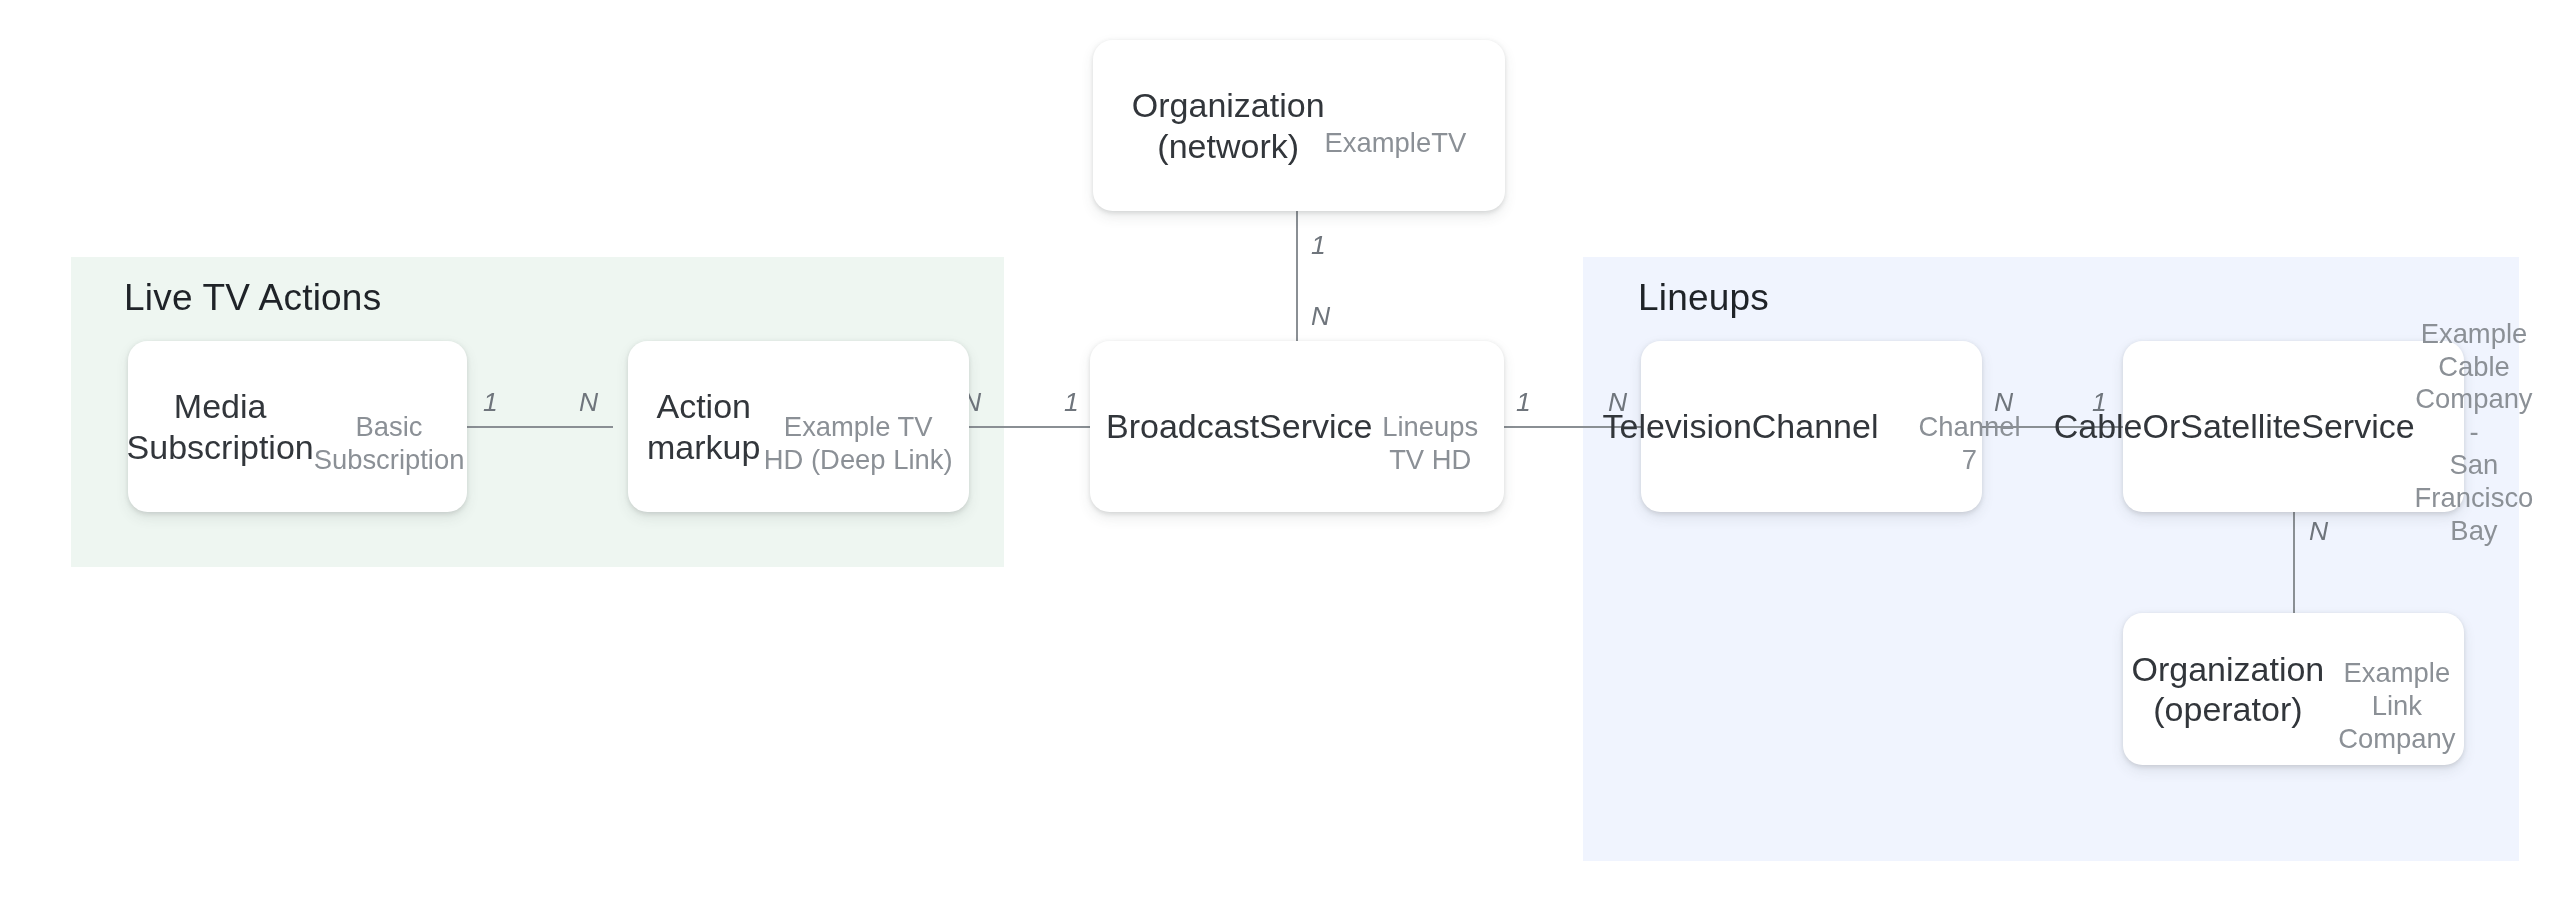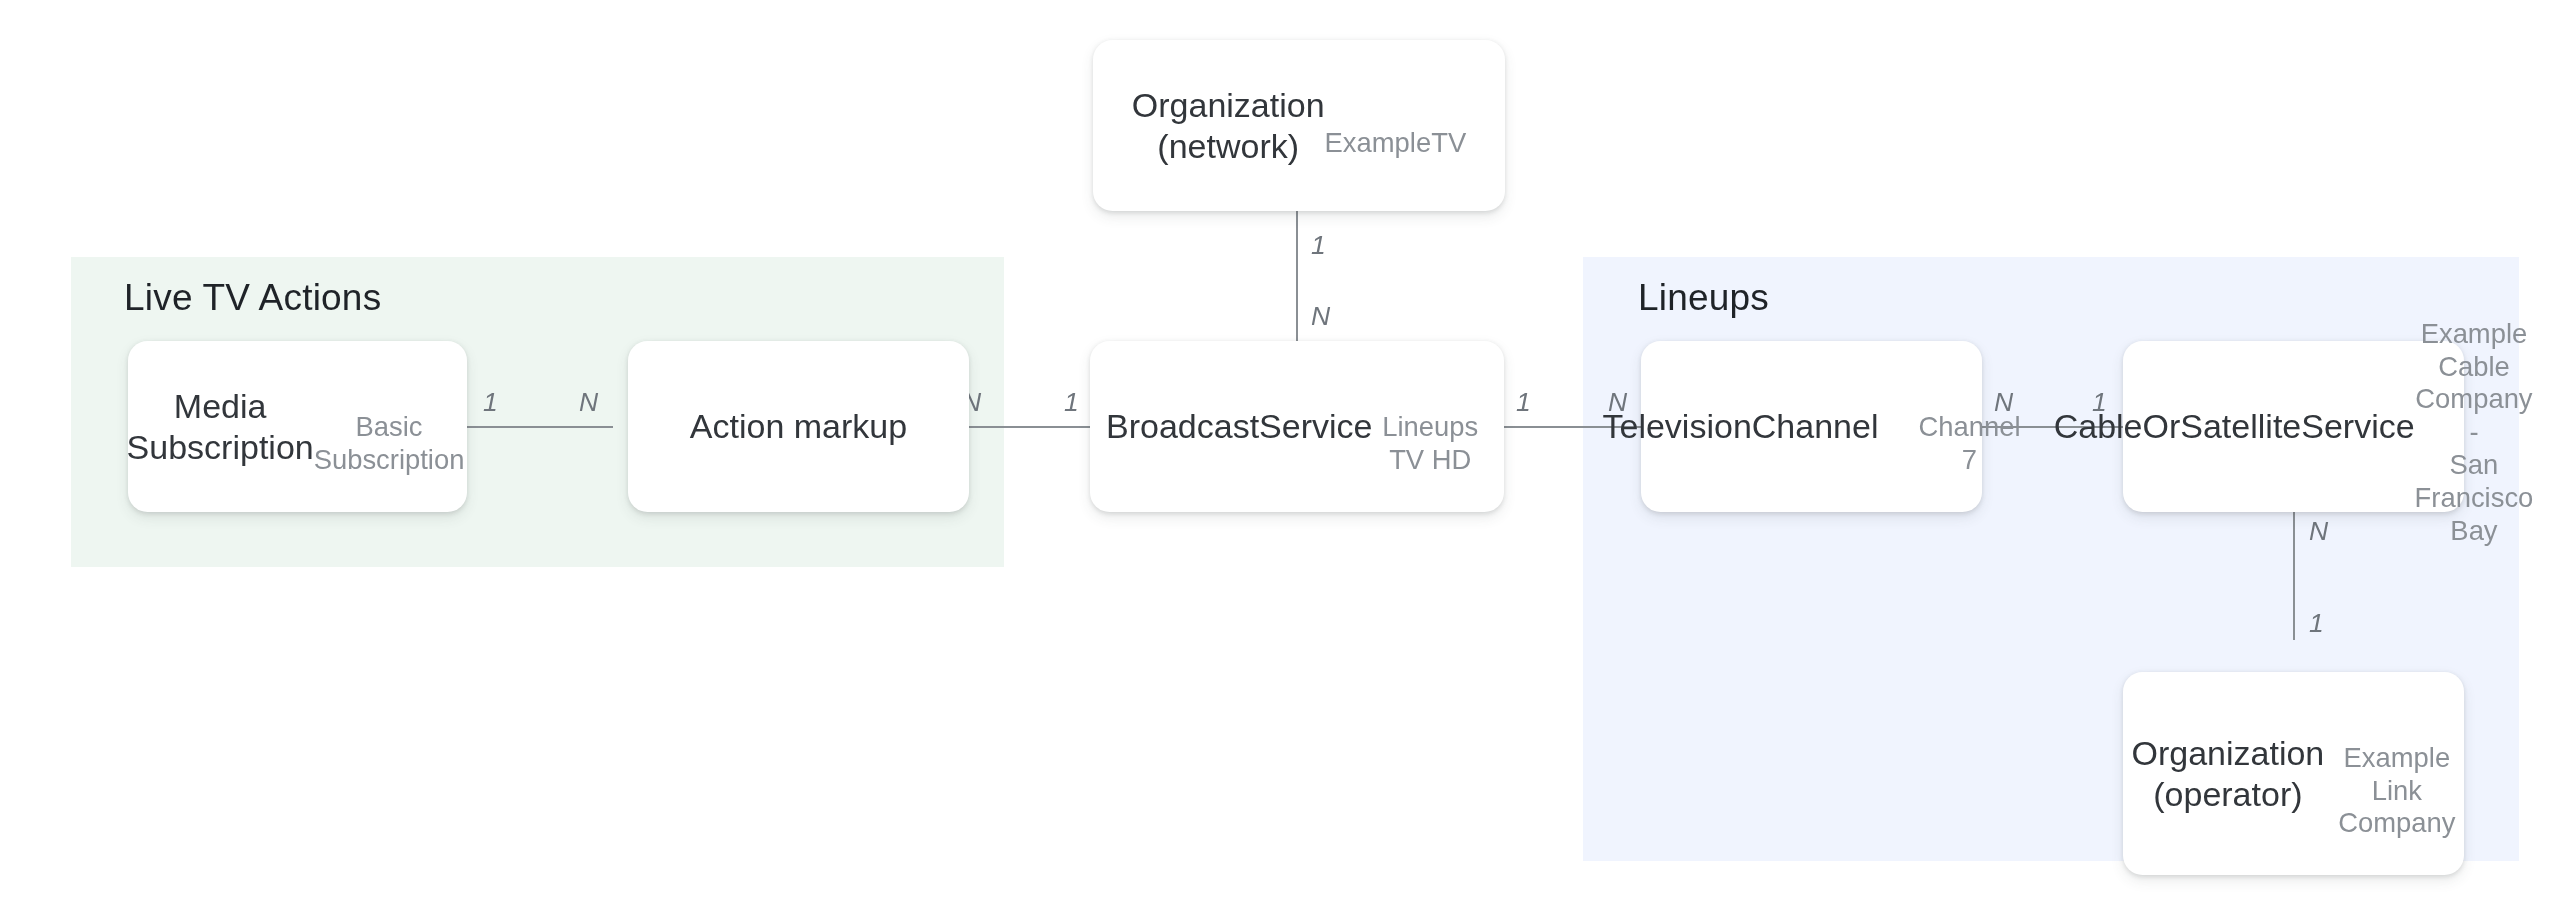--- a/index.html
+++ b/index.html
@@ -128,37 +128,38 @@
     <div class="node-sub">ExampleTV</div>
   </div>
 
   <div class="node" style="left:128px; top:341px; width:339px; height:171px;padding-left:12px;">
     <div class="node-title">Media Subscription</div>
     <div class="node-sub">Basic Subscription</div>
   </div>
 
   <div class="node" style="left:628px; top:341px; width:341px; height:171px;">
     <div class="node-title">Action markup</div>
+    <div class="node-sub">Example TV HD (Deep Link)</div>
   </div>
 
   <div class="node" style="left:1090px; top:341px; width:414px; height:171px;">
     <div class="node-title">BroadcastService</div>
     <div class="node-sub">Lineups TV HD</div>
   </div>
 
   <div class="node" style="left:1641px; top:341px; width:341px; height:171px;gap:40px;">
     <div class="node-title">TelevisionChannel</div>
     <div class="node-sub">Channel 7</div>
   </div>
 
   <div class="node" style="left:2123px; top:341px; width:341px; height:171px;">
     <div class="node-title">CableOrSatelliteService</div>
     <div class="node-sub" style="margin-top:12.4px;">Example Cable Company -
 San Francisco Bay</div>
   </div>
 
-  <div class="node" style="left:2123px; top:672px; width:341px; height:203px;gap:14px;">
+  <div class="node" style="left:2123px; top:613px; width:341px; height:152px;gap:14px;">
     <div class="node-title">Organization (operator)</div>
     <div class="node-sub">Example Link Company</div>
   </div>
 
 </div>
 
 
 </body></html>

